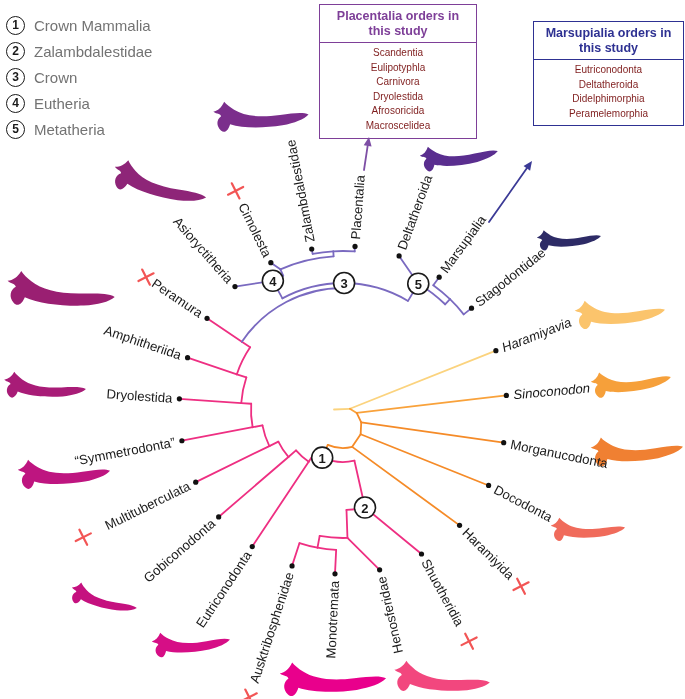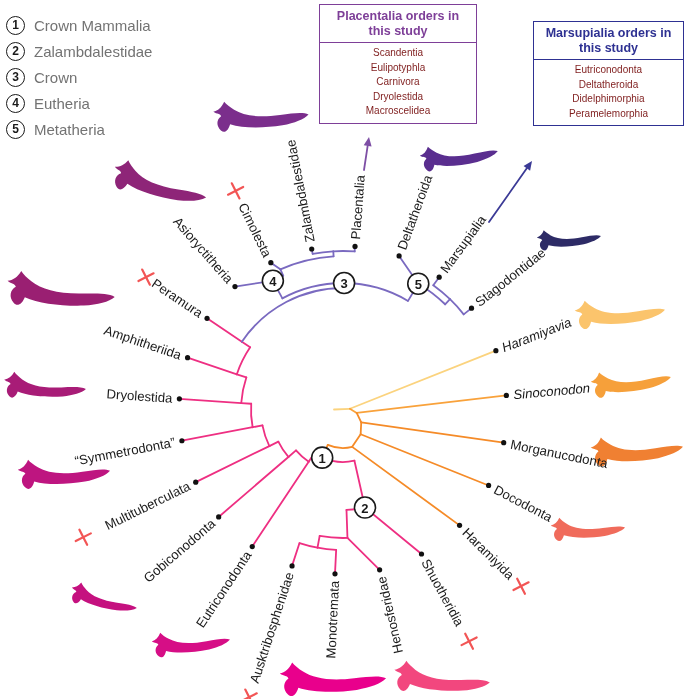--- a/index.html
+++ b/index.html
@@ -47,20 +47,21 @@
       </div>
     </div>
 
   <div class="info-box" id="placentalia-box" style="border: 1.5px solid rgb(126, 63, 152);">
     <div class="box-title" style="color: rgb(126, 63, 152); border-bottom: 1.3px solid rgb(126, 63, 152);">Placentalia orders in this study</div>
     <div class="box-items">
         <div class="box-item">Scandentia</div>
         <div class="box-item">Eulipotyphla</div>
         <div class="box-item">Carnivora</div>
         <div class="box-item">Dryolestida</div>
+        <div class="box-item">Afrosoricida</div>
         <div class="box-item">Macroscelidea</div>
       </div>
   </div>
 
   <div class="info-box" id="marsupialia-box" style="border: 1.5px solid rgb(46, 49, 146);">
     <div class="box-title" style="color: rgb(46, 49, 146); border-bottom: 1.3px solid rgb(46, 49, 146);">Marsupialia orders in this study</div>
     <div class="box-items">
         <div class="box-item">Eutriconodonta</div>
         <div class="box-item">Deltatheroida</div>
         <div class="box-item">Didelphimorphia</div>

